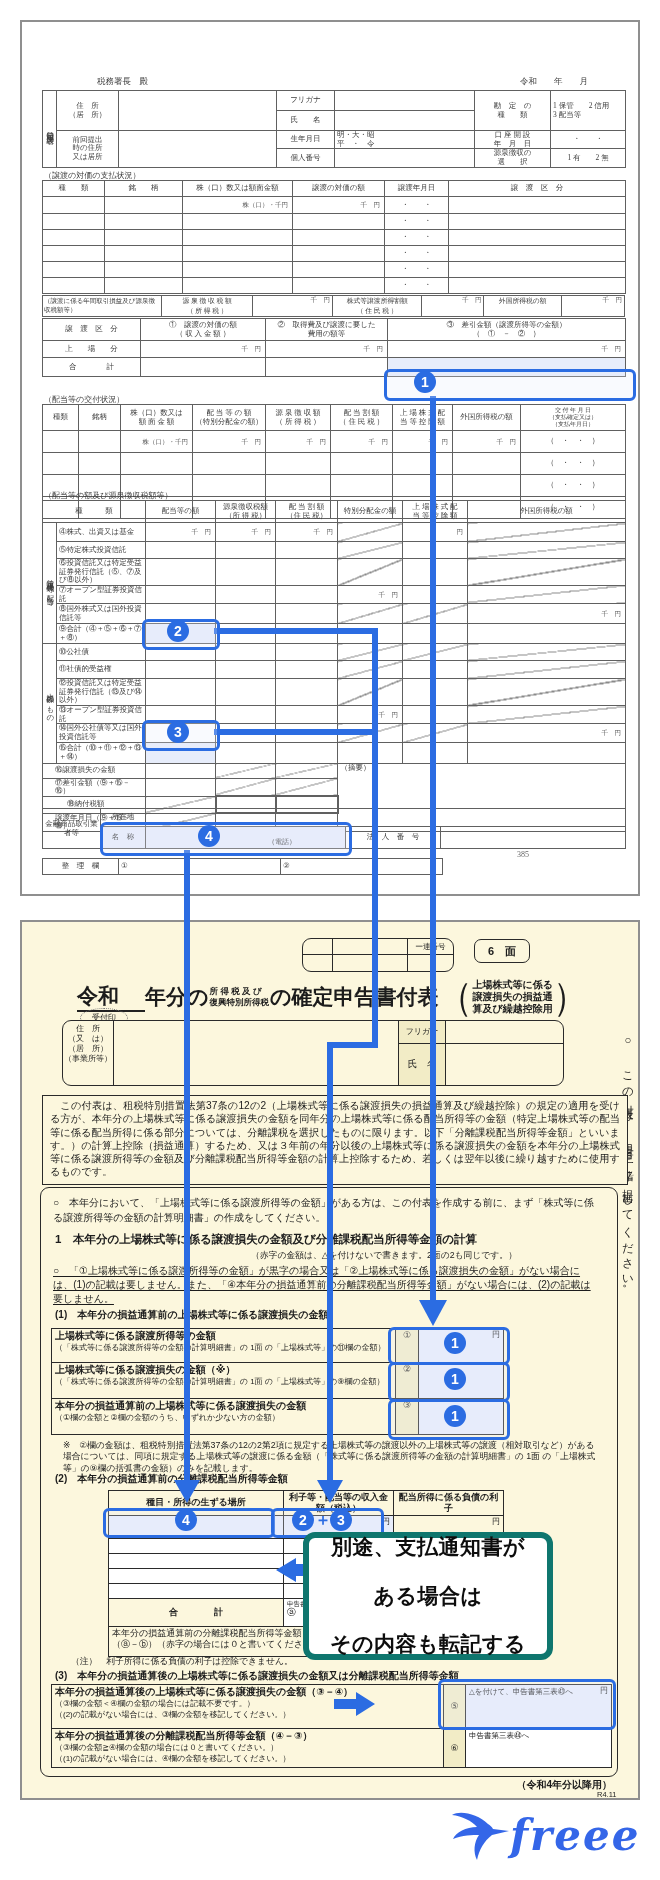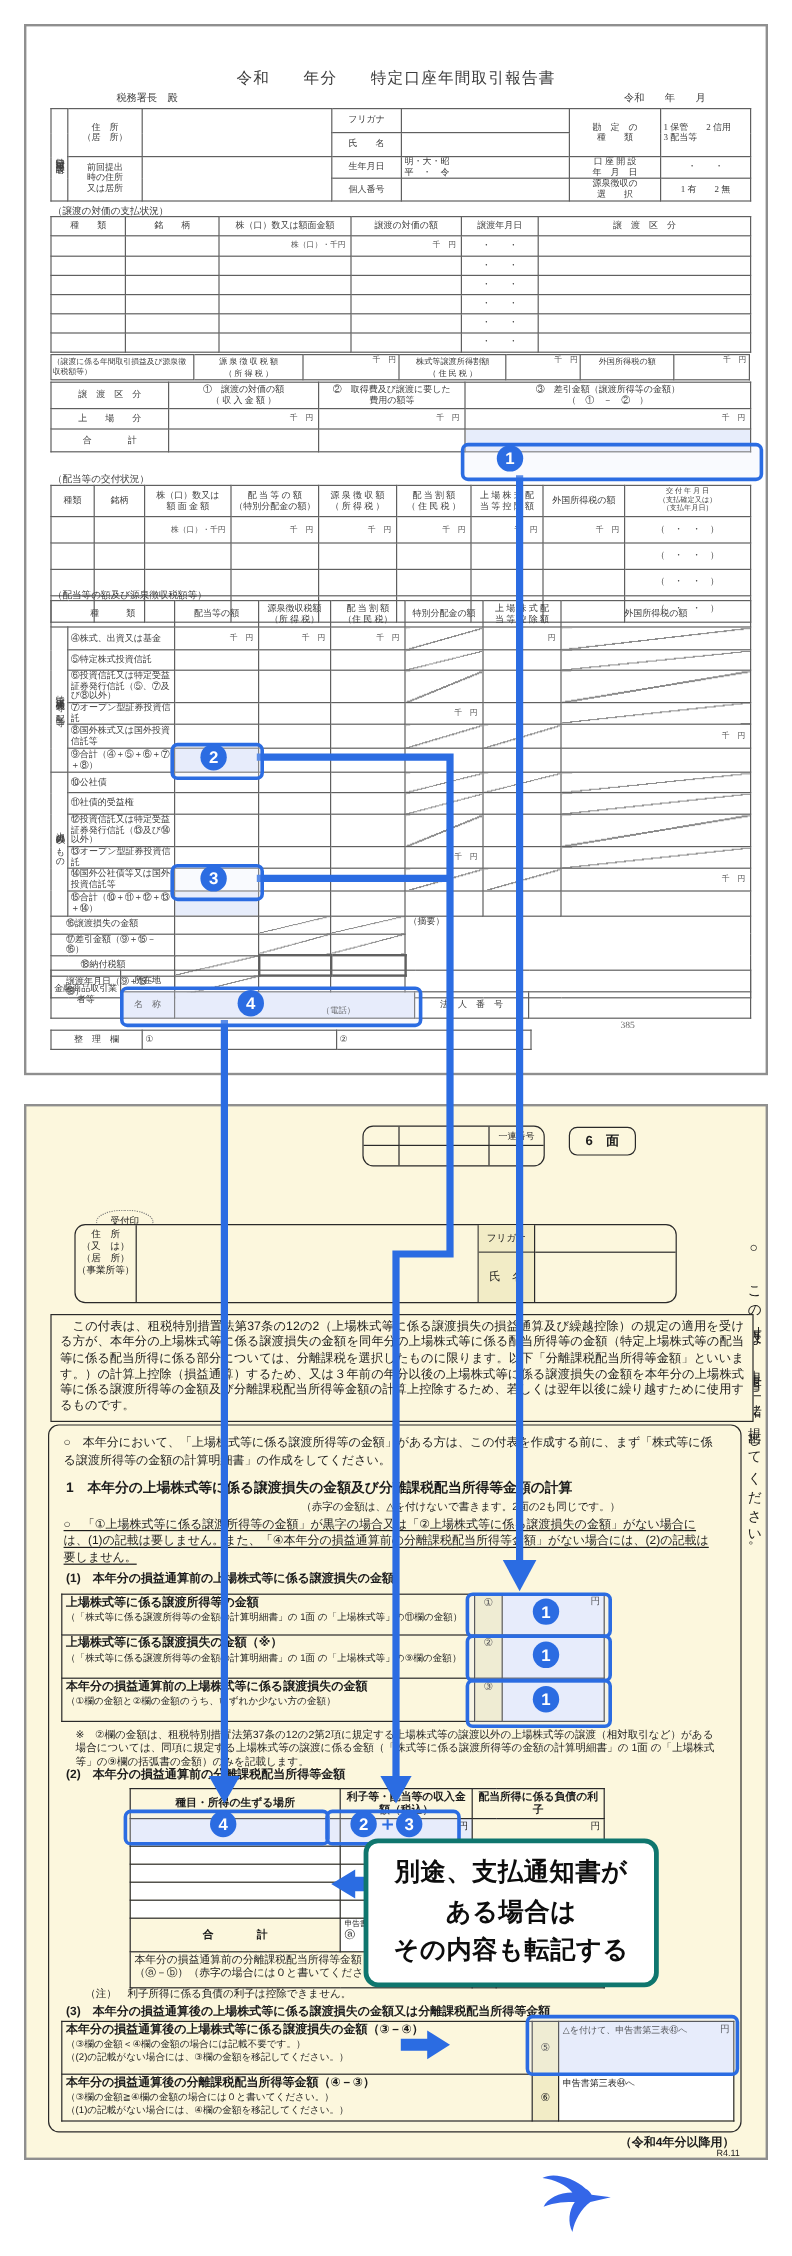--- a/index.html
+++ b/index.html
@@ -35,35 +35,34 @@
   .head2{font-size:11.5px;font-weight:bold;}
   .ul{text-decoration:underline;text-underline-offset:2px;}
   .vside{writing-mode:vertical-rl;letter-spacing:3px;font-size:11.5px;color:#1c1c1c;}
   
   .hl{position:absolute;border:3px solid #2b6ce2;border-radius:6px;background:rgba(230,237,251,0.25);z-index:60;}
   .bdg{position:absolute;width:22px;height:22px;border-radius:50%;background:#2b6ce2;color:#fff;
        font-weight:bold;font-size:14px;display:flex;align-items:center;justify-content:center;z-index:70;
        font-family:"Liberation Sans",sans-serif;}
   .plus{position:absolute;color:#2b6ce2;font-weight:bold;font-size:16px;z-index:70;}
   .lines{position:absolute;left:0;top:0;z-index:50;pointer-events:none;}
-  .callout{position:absolute;background:#fff;border:4px solid #0f766e;border-radius:12px;z-index:80;
+  .callout{position:absolute;background:#fff;border:6px solid #0f766e;border-radius:12px;z-index:80;
            display:flex;flex-direction:column;align-items:center;justify-content:center;
-           font-weight:bold;color:#0d0d0d;text-align:center;}
+           font-weight:bold;color:#0d0d0d;text-align:center;gap:16px;}
   .callout .cl{font-size:21px;line-height:1.55;letter-spacing:0.5px;}
   .blue{color:#2b6ce2;}
   .logo-text{font-family:"DejaVu Serif","Liberation Serif",serif;font-style:italic;font-weight:bold;
              font-size:42px;color:#3466e8;letter-spacing:2px;}
 </style>
 </head>
 <body>
 
 <div class="page">
 
   <section class="f1">
-    <div class="abs" style="left:0;right:0;top:34px;text-align:center;font-size:13px;letter-spacing:1px;">令和　　年分　　特定口座年間取引報告書</div>
     <div class="abs" style="left:75px;top:54px;font-size:8.5px;">税務署長　殿</div>
     <div class="abs" style="left:498px;top:54px;font-size:8.5px;">令和　　年　　月</div>
 
     <table class="abs" style="left:20px;top:68px;width:583px;">
       <colgroup>
           <col style="width:14px">
           <col style="width:62px">
           <col style="width:158px">
           <col style="width:58px">
           <col style="width:140px">
@@ -588,20 +587,32 @@
     <div class="abs box rnd" style="left:280px;top:16px;width:150px;height:32px;display:grid;grid-template-columns:30px 75px 45px;grid-template-rows:16px 16px;">
       <div style="border-right:1px solid #2a2a2a;border-bottom:1px solid #2a2a2a;"></div>
       <div style="border-right:1px solid #2a2a2a;border-bottom:1px solid #2a2a2a;"></div>
       <div style="border-bottom:1px solid #2a2a2a;font-size:7.5px;text-align:center;line-height:15px;">一連番号</div>
       <div style="border-right:1px solid #2a2a2a;"></div>
         <div style="border-right:1px solid #2a2a2a;"></div>
         <div></div>
     </div>
     <div class="abs box" style="left:452px;top:17px;width:54px;height:22px;border-radius:7px;text-align:center;font-size:11px;font-weight:bold;line-height:22px;">6　面</div>
 
+    <div class="abs" style="left:40px;top:52px;width:540px;display:flex;align-items:center;justify-content:center;">
+      <span style="font-size:21px;font-weight:bold;border-bottom:2px solid #222;padding-right:26px;">令和</span>
+      <span style="font-size:21px;font-weight:bold;">年分の</span>
+      <span class="pre" style="font-size:8.5px;font-weight:bold;line-height:1.25;margin:0 1px;">所 得 税 及 び
+復興特別所得税</span>
+      <span style="font-size:21px;font-weight:bold;">の確定申告書付表</span>
+      <span style="font-size:34px;font-weight:400;transform:scaleY(1.15);">（</span>
+      <span class="pre" style="font-size:10px;font-weight:bold;line-height:1.2;">上場株式等に係る
+譲渡損失の損益通
+算及び繰越控除用</span>
+      <span style="font-size:34px;font-weight:400;transform:scaleY(1.15);">）</span>
+    </div>
 
     <div class="abs" style="left:58px;top:86px;width:46px;height:18px;border:1.5px dotted #777;border-radius:50%;font-size:8px;text-align:center;line-height:18px;">受付印</div>
 
     <div class="abs box rnd" style="left:40px;top:98px;width:500px;height:64px;display:flex;">
       <div class="pre" style="width:50px;border-right:1px solid #2a2a2a;font-size:8px;text-align:center;padding-top:3px;line-height:1.25;">住　所
 （又　は）
 （居　所）
 （事業所等）</div>
       <div style="width:284px;"></div>
       <div style="width:46px;border-left:1px solid #2a2a2a;border-right:1px solid #2a2a2a;display:flex;flex-direction:column;">
@@ -787,15 +798,16 @@
   <div class="callout" style="left:303px;top:1532px;width:238px;height:116px;">
     <div class="cl">別途、支払通知書が</div>
     <div class="cl">ある場合は</div>
     <div class="cl">その内容も転記する</div>
   </div>
 
   <div class="abs" style="left:448px;top:1806px;display:flex;align-items:center;">
     <svg width="62" height="58" viewBox="0 0 62 58">
       <path fill="#3466e8" d="M40 18 C30 8 12 4 4 9 C14 10 24 15 29 21 C18 21 8 26 5 33 C14 29 25 29 31 29 C26 36 25 46 29 54 C31 44 36 35 44 29 L61 25 L45 23 C44 21 42 19 40 18 Z"></path>
     </svg>
+    <span class="logo-text">freee</span>
   </div>
 
 </div>
 
 </body></html>

